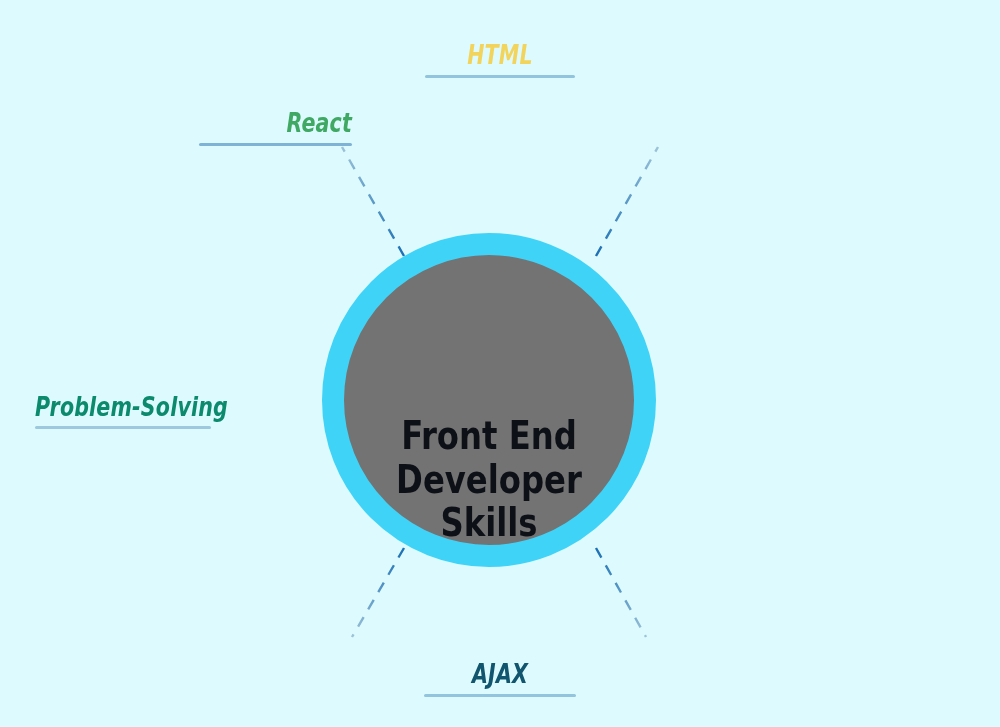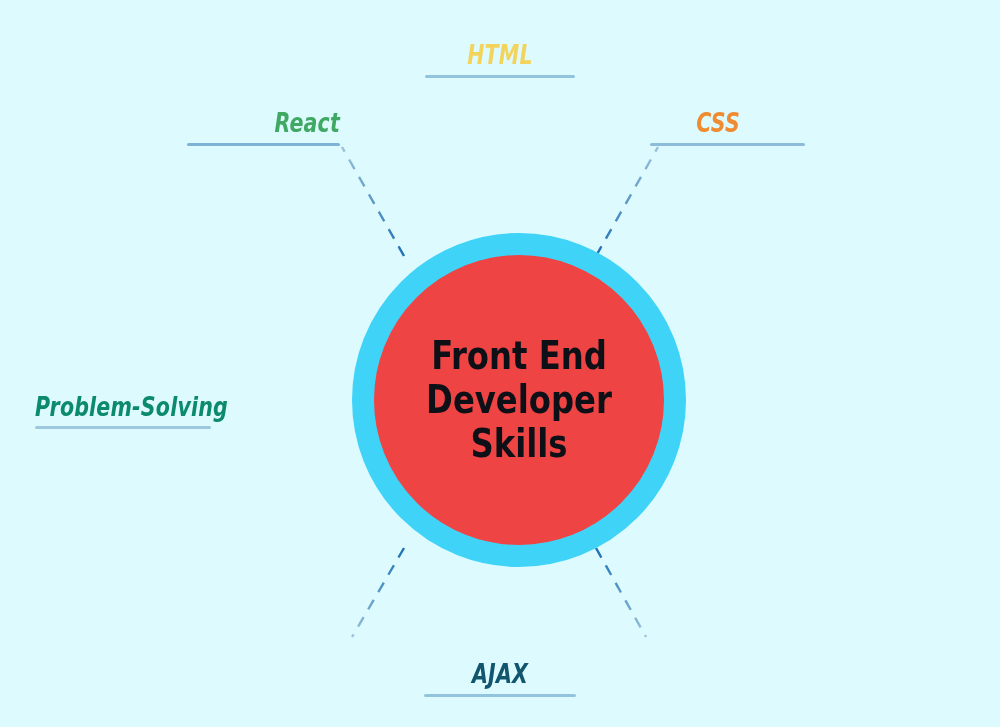--- a/index.html
+++ b/index.html
@@ -55,30 +55,30 @@
   .n-right {
     text-align: right;
   }
   .n-left .node-label  { transform-origin: left center; }
   .n-right .node-label { transform-origin: right center; }
   .n-center .node-label{ transform-origin: center center; }
 
   
   #hub {
     position: absolute;
-    left: 352px;
+    left: 322px;
     top: 233px;
     width: 334px;
     height: 334px;
     border-radius: 50%;
-    background: #ef4444;
+    background: #737373;
     border: 22px solid #40d3f8;
     box-sizing: border-box;
     display: flex;
-    align-items: center;
+    align-items: flex-end;
     justify-content: center;
   }
   #hub-text {
     font-family: "DejaVu Sans Condensed", "Liberation Sans Narrow", "Liberation Sans", sans-serif;
     font-weight: 700;
     font-size: 39px;
     line-height: 1.12;
     color: #0d1117;
     text-align: center;
     letter-spacing: 0px;
@@ -142,29 +142,25 @@
       <span>Developer</span><br>
       <span>Skills</span>
     </div>
   </div>
 
   <div class="node n-center" style="top:42px; width:150px;">
     <span class="node-label" style="color:#f2d45c;">HTML</span>
     <span class="node-rule" style="background:#93c4dd; margin-top:7px;"></span>
   </div>
 
-  <div class="node n-right" style="left:187px; top:110px; width:153px;">
+  <div class="node n-right" style="left:199px; top:110px; width:153px;">
     <span class="node-label" style="color:#3fa863;">React</span>
     <span class="node-rule" style="background:#7fb3d5; margin-top:7px;"></span>
   </div>
 
-  <div class="node n-left" style="left:650px; top:110px; width:155px;">
-    <span class="node-label" style="color:#ef8b31; display:block; text-align:center;">CSS</span>
-    <span class="node-rule" style="background:#8cbcd9; margin-top:7px;"></span>
-  </div>
 
   <div class="node n-left" style="left:35px; top:386px; width:176px;margin-top:8px;">
     <span class="node-label" style="color:#0c8a6e;">Problem-Solving</span>
     <span class="node-rule" style="background:#9ec8de; margin-top:6px;"></span>
   </div>
 
 
 
 
   <div class="node n-center" style="top:661px; width:152px;">

